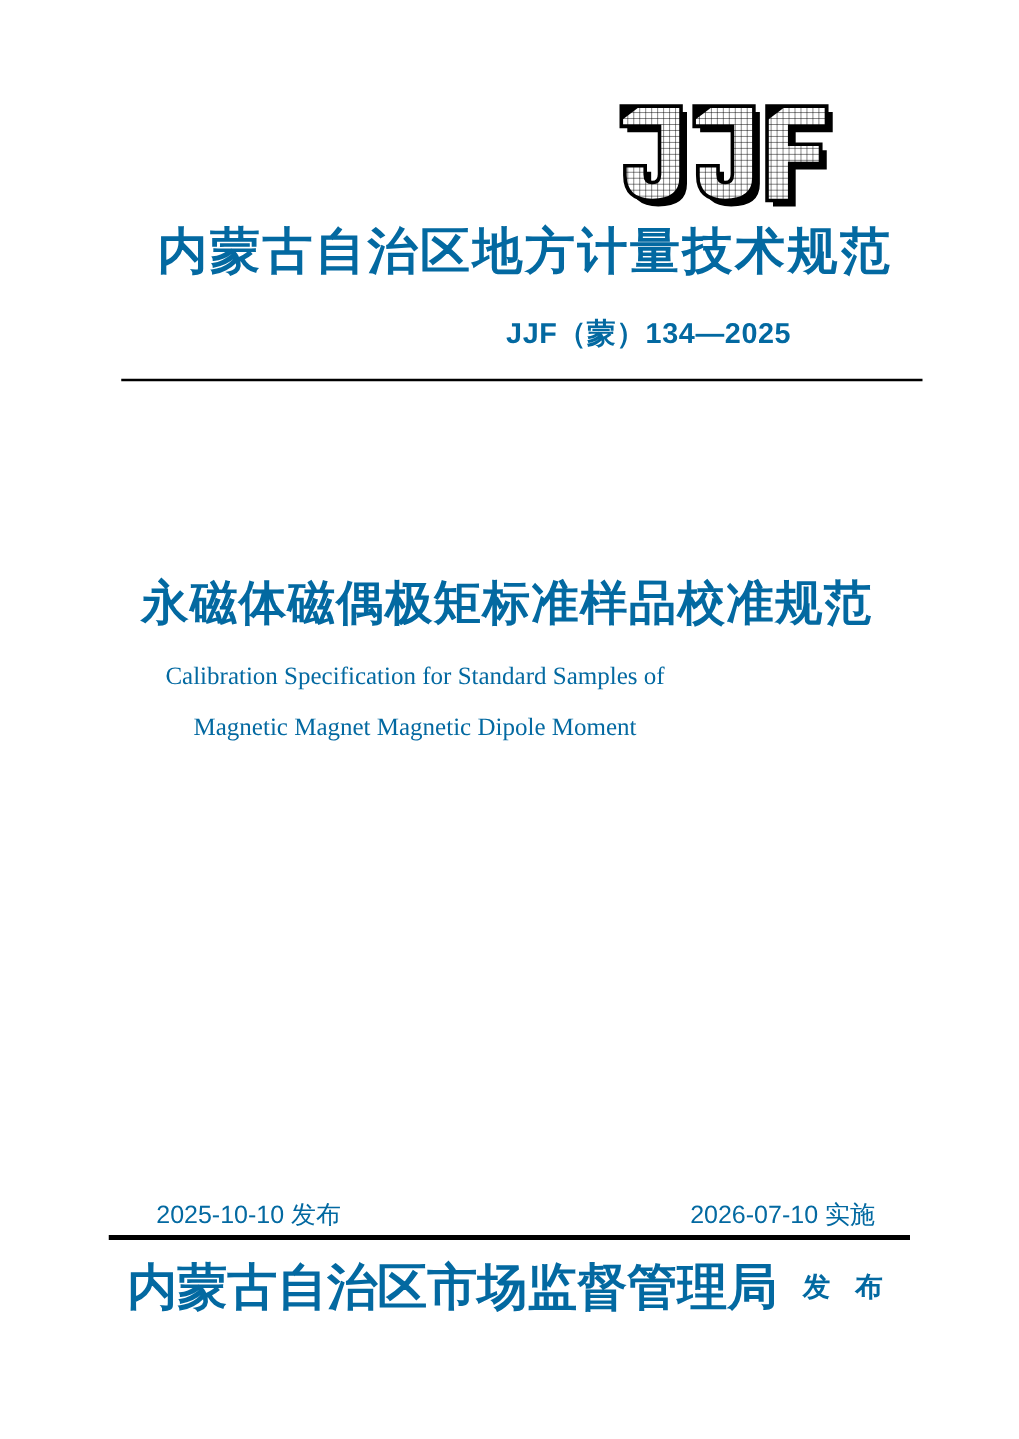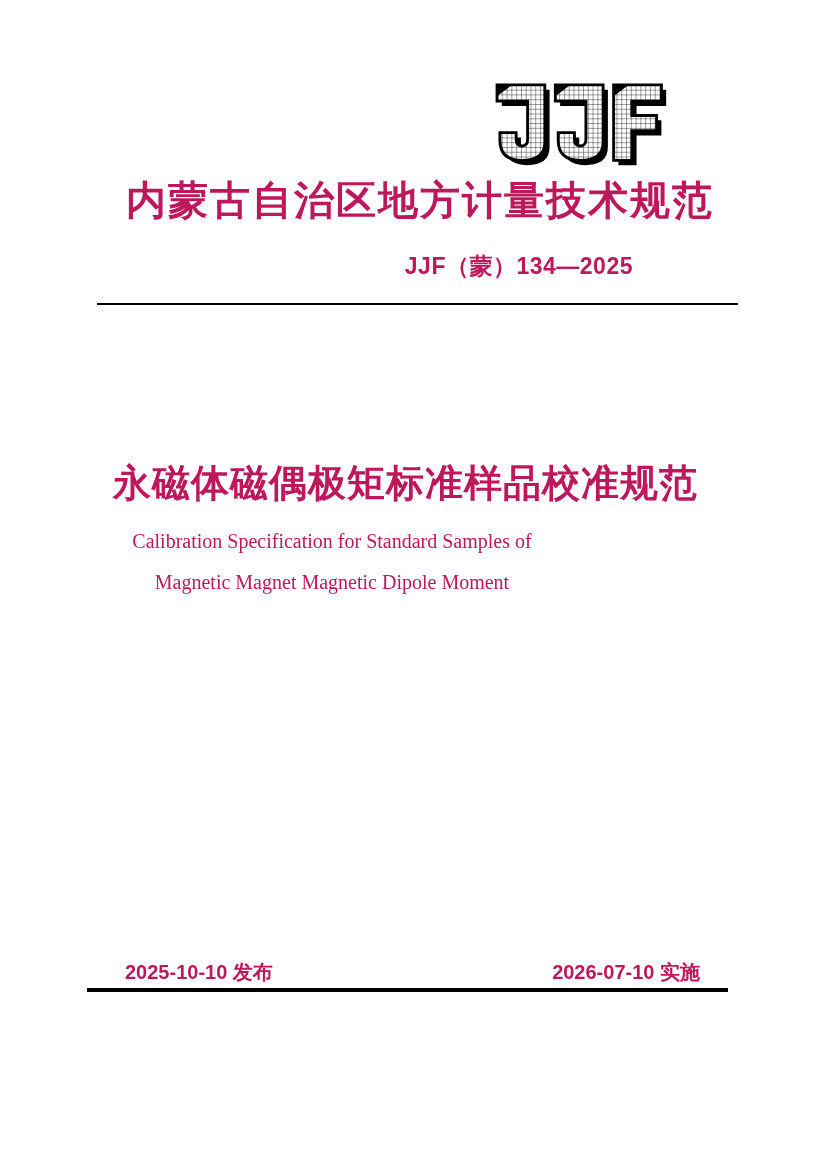--- a/index.html
+++ b/index.html
@@ -7,21 +7,21 @@
     padding: 0;
     background: #ffffff;
   }
   .page {
     position: relative;
     width: 815px;
     height: 1151px;
     background: #ffffff;
     overflow: hidden;
     font-family: "Liberation Sans", "DejaVu Sans", sans-serif;
-    color: #be185d;
+    color: #0369a1;
   }
   .abs { position: absolute; line-height: 1; }
 
   .logo {
     left: 490px;
     top: 82px;
     width: 188px;
     height: 86px;
   }
   .logo svg { display: block; width: 100%; height: 100%; }
@@ -75,21 +75,21 @@
     font-family: "Liberation Serif", "DejaVu Serif", serif;
     font-size: 20px;
     white-space: nowrap;
   }
   .en-line-1 { top: 531px; }
   .en-line-2 { top: 572px; }
 
   .date-text {
     top: 962px;
     font-size: 20px;
-    font-weight: bold;
+    font-weight: normal;
     white-space: nowrap;
   }
   .date-issue { left: 125px; }
   .date-impl  { right: 115px; }
 
   .publisher-row {
     left: 0;
     top: 1010px;
     width: 815px;
     text-align: center;
@@ -154,14 +154,18 @@
   <div class="abs main-title">永磁体磁偶极矩标准样品校准规范</div>
 
   <div class="abs en-line en-line-1">Calibration Specification for Standard Samples of</div>
   <div class="abs en-line en-line-2">Magnetic Magnet Magnetic Dipole Moment</div>
 
   <div class="abs date-text date-issue">2025-10-10 发布</div>
   <div class="abs date-text date-impl">2026-07-10 实施</div>
 
   <div class="rule rule-thick"></div>
 
+  <div class="abs publisher-row">
+    <span class="publisher-name">内蒙古自治区市场监督管理局</span>
+    <span class="publish-label">发 布</span>
+  </div>
 
 </div>
 
 </body></html>

